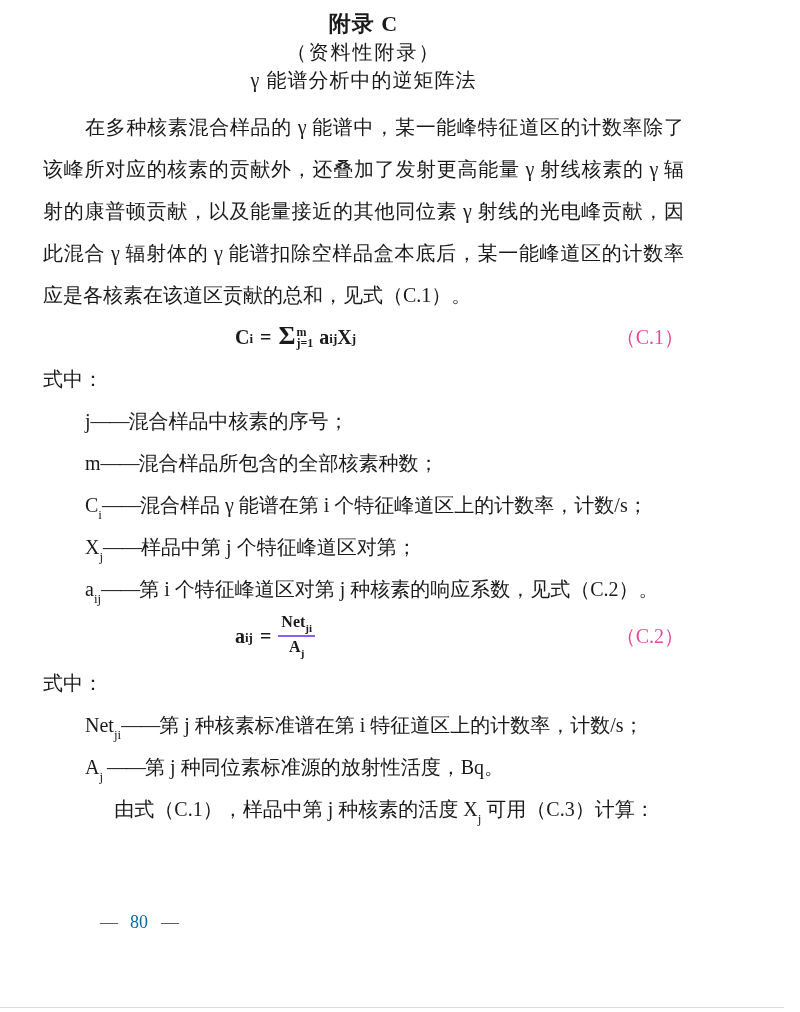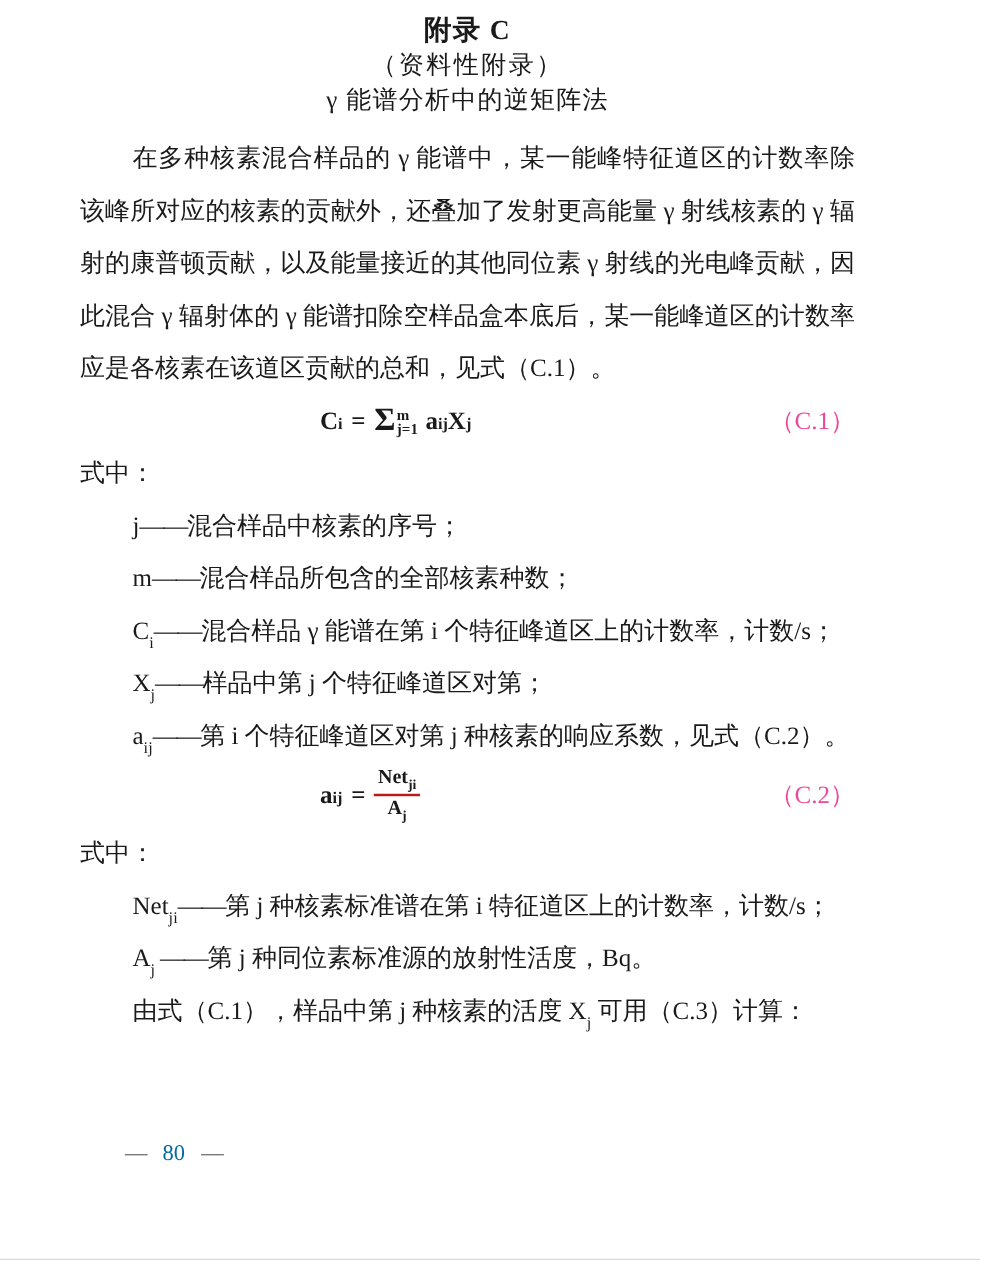--- a/index.html
+++ b/index.html
@@ -7,21 +7,21 @@
   body {
     width: 800px; height: 1012px;
     font-family: "Liberation Serif", "DejaVu Serif", serif;
     color: #1a1a1a;
     position: relative;
     overflow: hidden;
   }
   .page {
     position: relative;
     width: 784px; height: 1012px;
-    padding: 8px 100px 0 64px;
+    padding: 8px 100px 0 43px;
   }
   
   .doc-title {
     text-align: center;
     font-size: 22px; font-weight: bold;
     line-height: 28px;
     margin-top: 2px;
     letter-spacing: 1px;
   }
   .doc-subtitle {
@@ -44,21 +44,21 @@
     font-size: 20px;
     text-align: justify;
     overflow: hidden;
   }
   .jline::after { content: ""; display: inline-block; width: 100%; height: 0; }
   .jline.indent { text-indent: 42px; }
   .plain-line {
     height: 42px; line-height: 42px;
     font-size: 20px;
   }
-  .plain-line.indent { padding-left: 42px; }
+  .plain-line.indent { padding-left: 42px; text-align: center; }
   
   .formula-row {
     position: relative;
     height: 42px;
     display: flex; align-items: center;
   }
   .formula-row.tall { height: 52px; }
   .formula {
     margin-left: 192px;
     font-weight: bold;
@@ -73,21 +73,21 @@
   .limits {
     display: inline-flex; flex-direction: column; align-items: flex-start;
     font-size: 12px; line-height: 11px; font-weight: bold;
     margin: 0 6px 0 1px; position: relative; top: 1px;
   }
   .frac {
     display: inline-flex; flex-direction: column; align-items: center;
     font-size: 16px; line-height: 1.15; font-weight: bold;
     vertical-align: middle;
   }
-  .frac .num { padding: 0 3px 1px 3px; border-bottom: 2px solid #b91c1c; }
+  .frac .num { padding: 0 3px 1px 3px; border-bottom: 2px solid #8b5cf6; }
   .frac .den { padding-top: 1px; }
   .frac sub { font-size: 11px; position: relative; top: 1px; }
   .formula-label {
     position: absolute; right: 0; top: 50%; transform: translateY(-50%);
     font-size: 20px; color: #ec4899;
   }
   
   .where-label { height: 42px; line-height: 42px; font-size: 20px; }
   .def-item {
     height: 42px; line-height: 42px;

